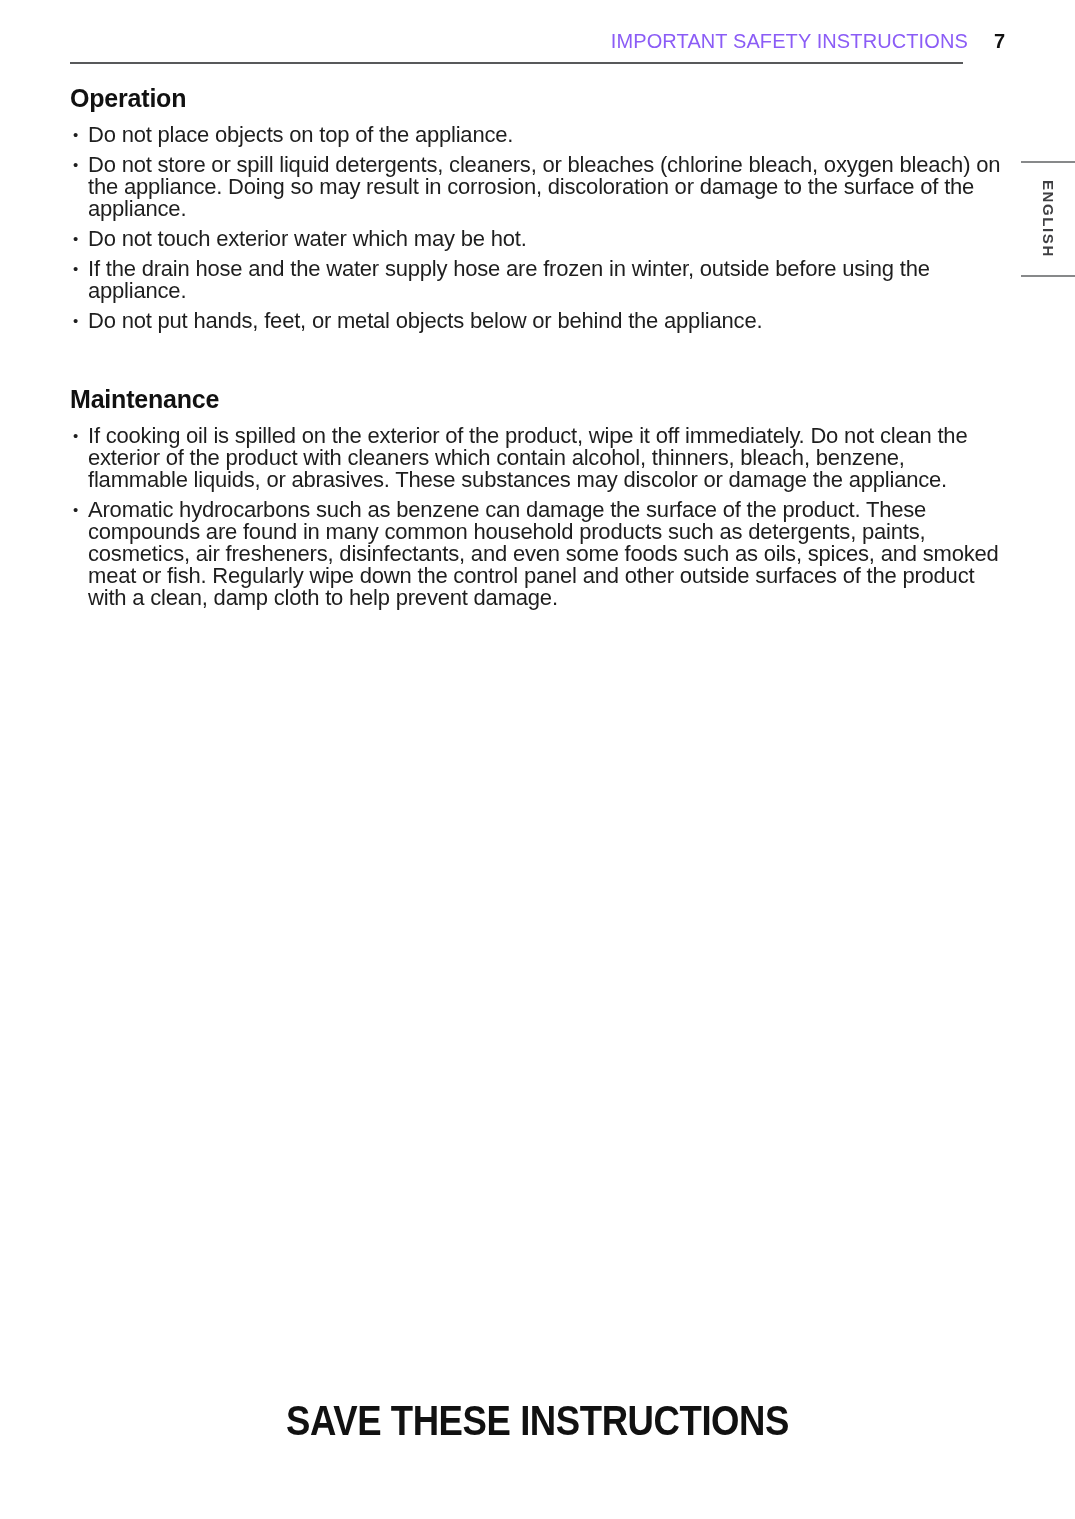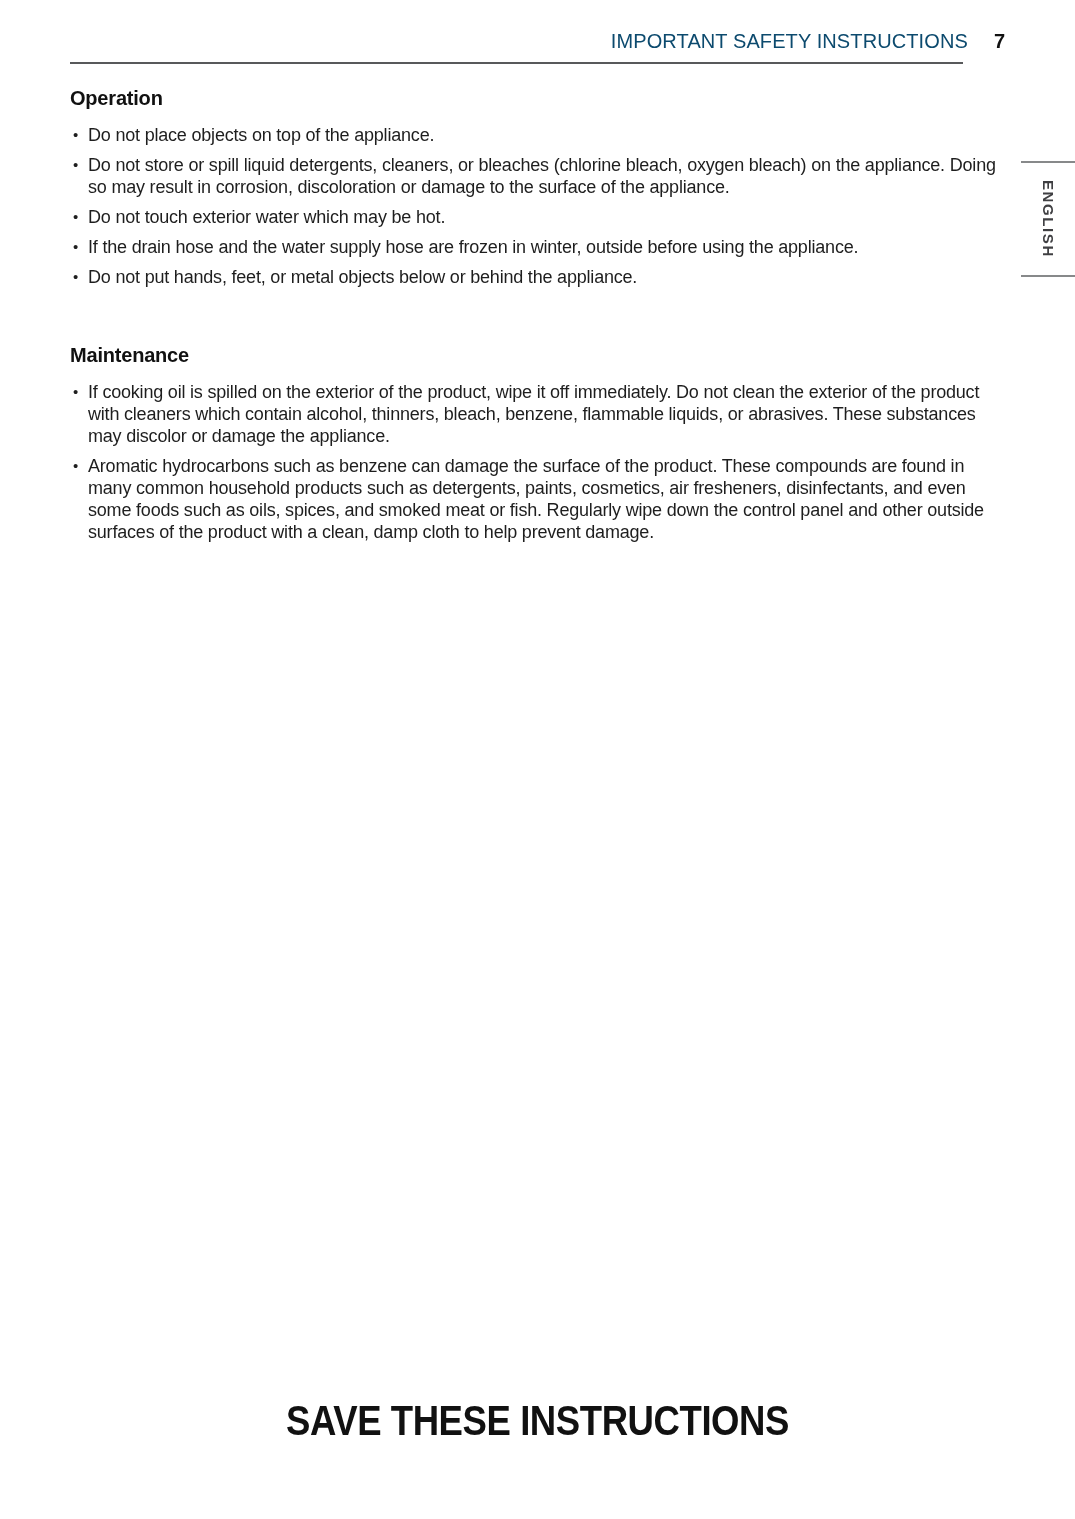--- a/index.html
+++ b/index.html
@@ -20,21 +20,21 @@
     left: 70px;
     width: 935px;
     display: flex;
     justify-content: flex-end;
     align-items: baseline;
     gap: 26px;
   }
   .header-title {
     font-size: 20px;
     letter-spacing: 0.1px;
-    color: #0c4a6e;
+    color: #8b5cf6;
     white-space: nowrap;
   }
   .page-number {
     font-size: 20px;
     font-weight: bold;
     color: #111111;
   }
   .header-rule {
     position: absolute;
     top: 62px;
@@ -67,37 +67,37 @@
 
   
   .content {
     position: absolute;
     top: 84px;
     left: 70px;
     width: 933px;
   }
   .content h2 {
     margin: 0 0 12px 0;
-    font-size: 20px;
+    font-size: 25px;
     line-height: 28px;
     font-weight: bold;
     color: #111111;
     letter-spacing: -0.2px;
   }
   .section-maintenance { margin-top: 53px; }
   .content ul {
     list-style: none;
     margin: 0;
     padding: 0;
   }
   .content li {
     position: relative;
     padding-left: 18px;
     margin-bottom: 8px;
-    font-size: 18px;
+    font-size: 22px;
     line-height: 22px;
     letter-spacing: -0.2px;
     color: #1e1e1e;
   }
   .content li::before {
     content: "\2022";
     position: absolute;
     left: 3px;
     top: 0;
     font-size: 15px;

